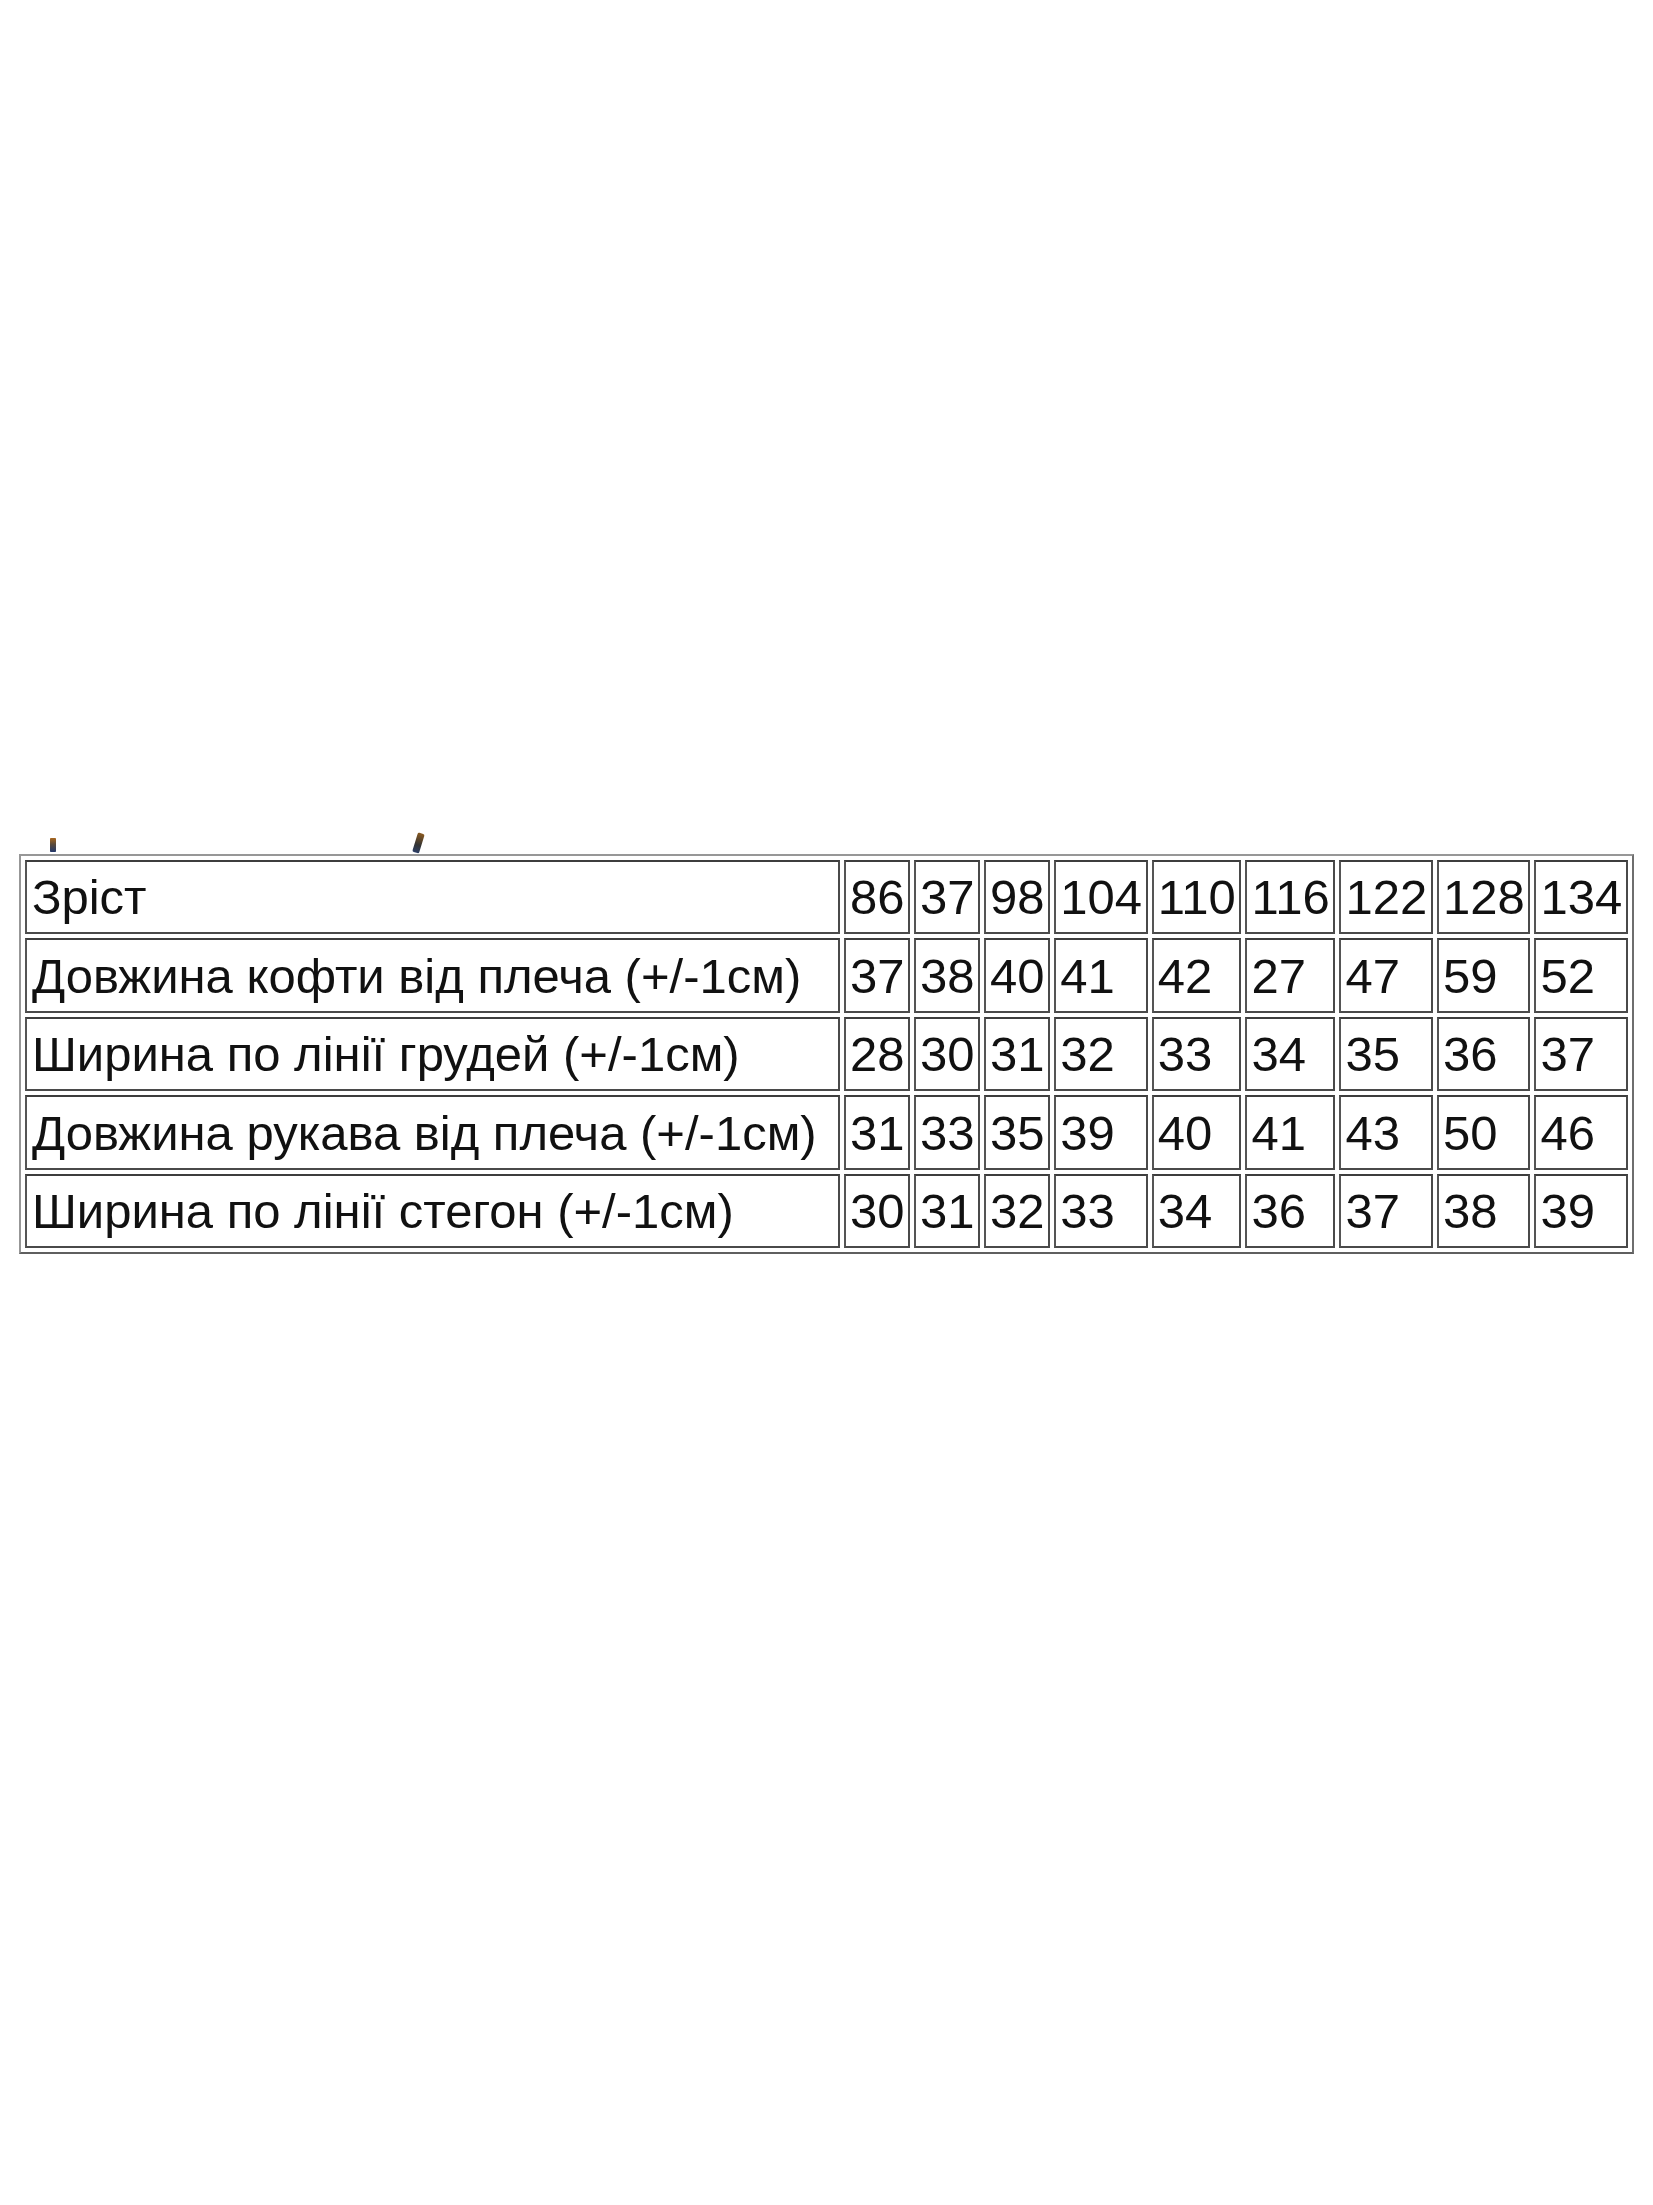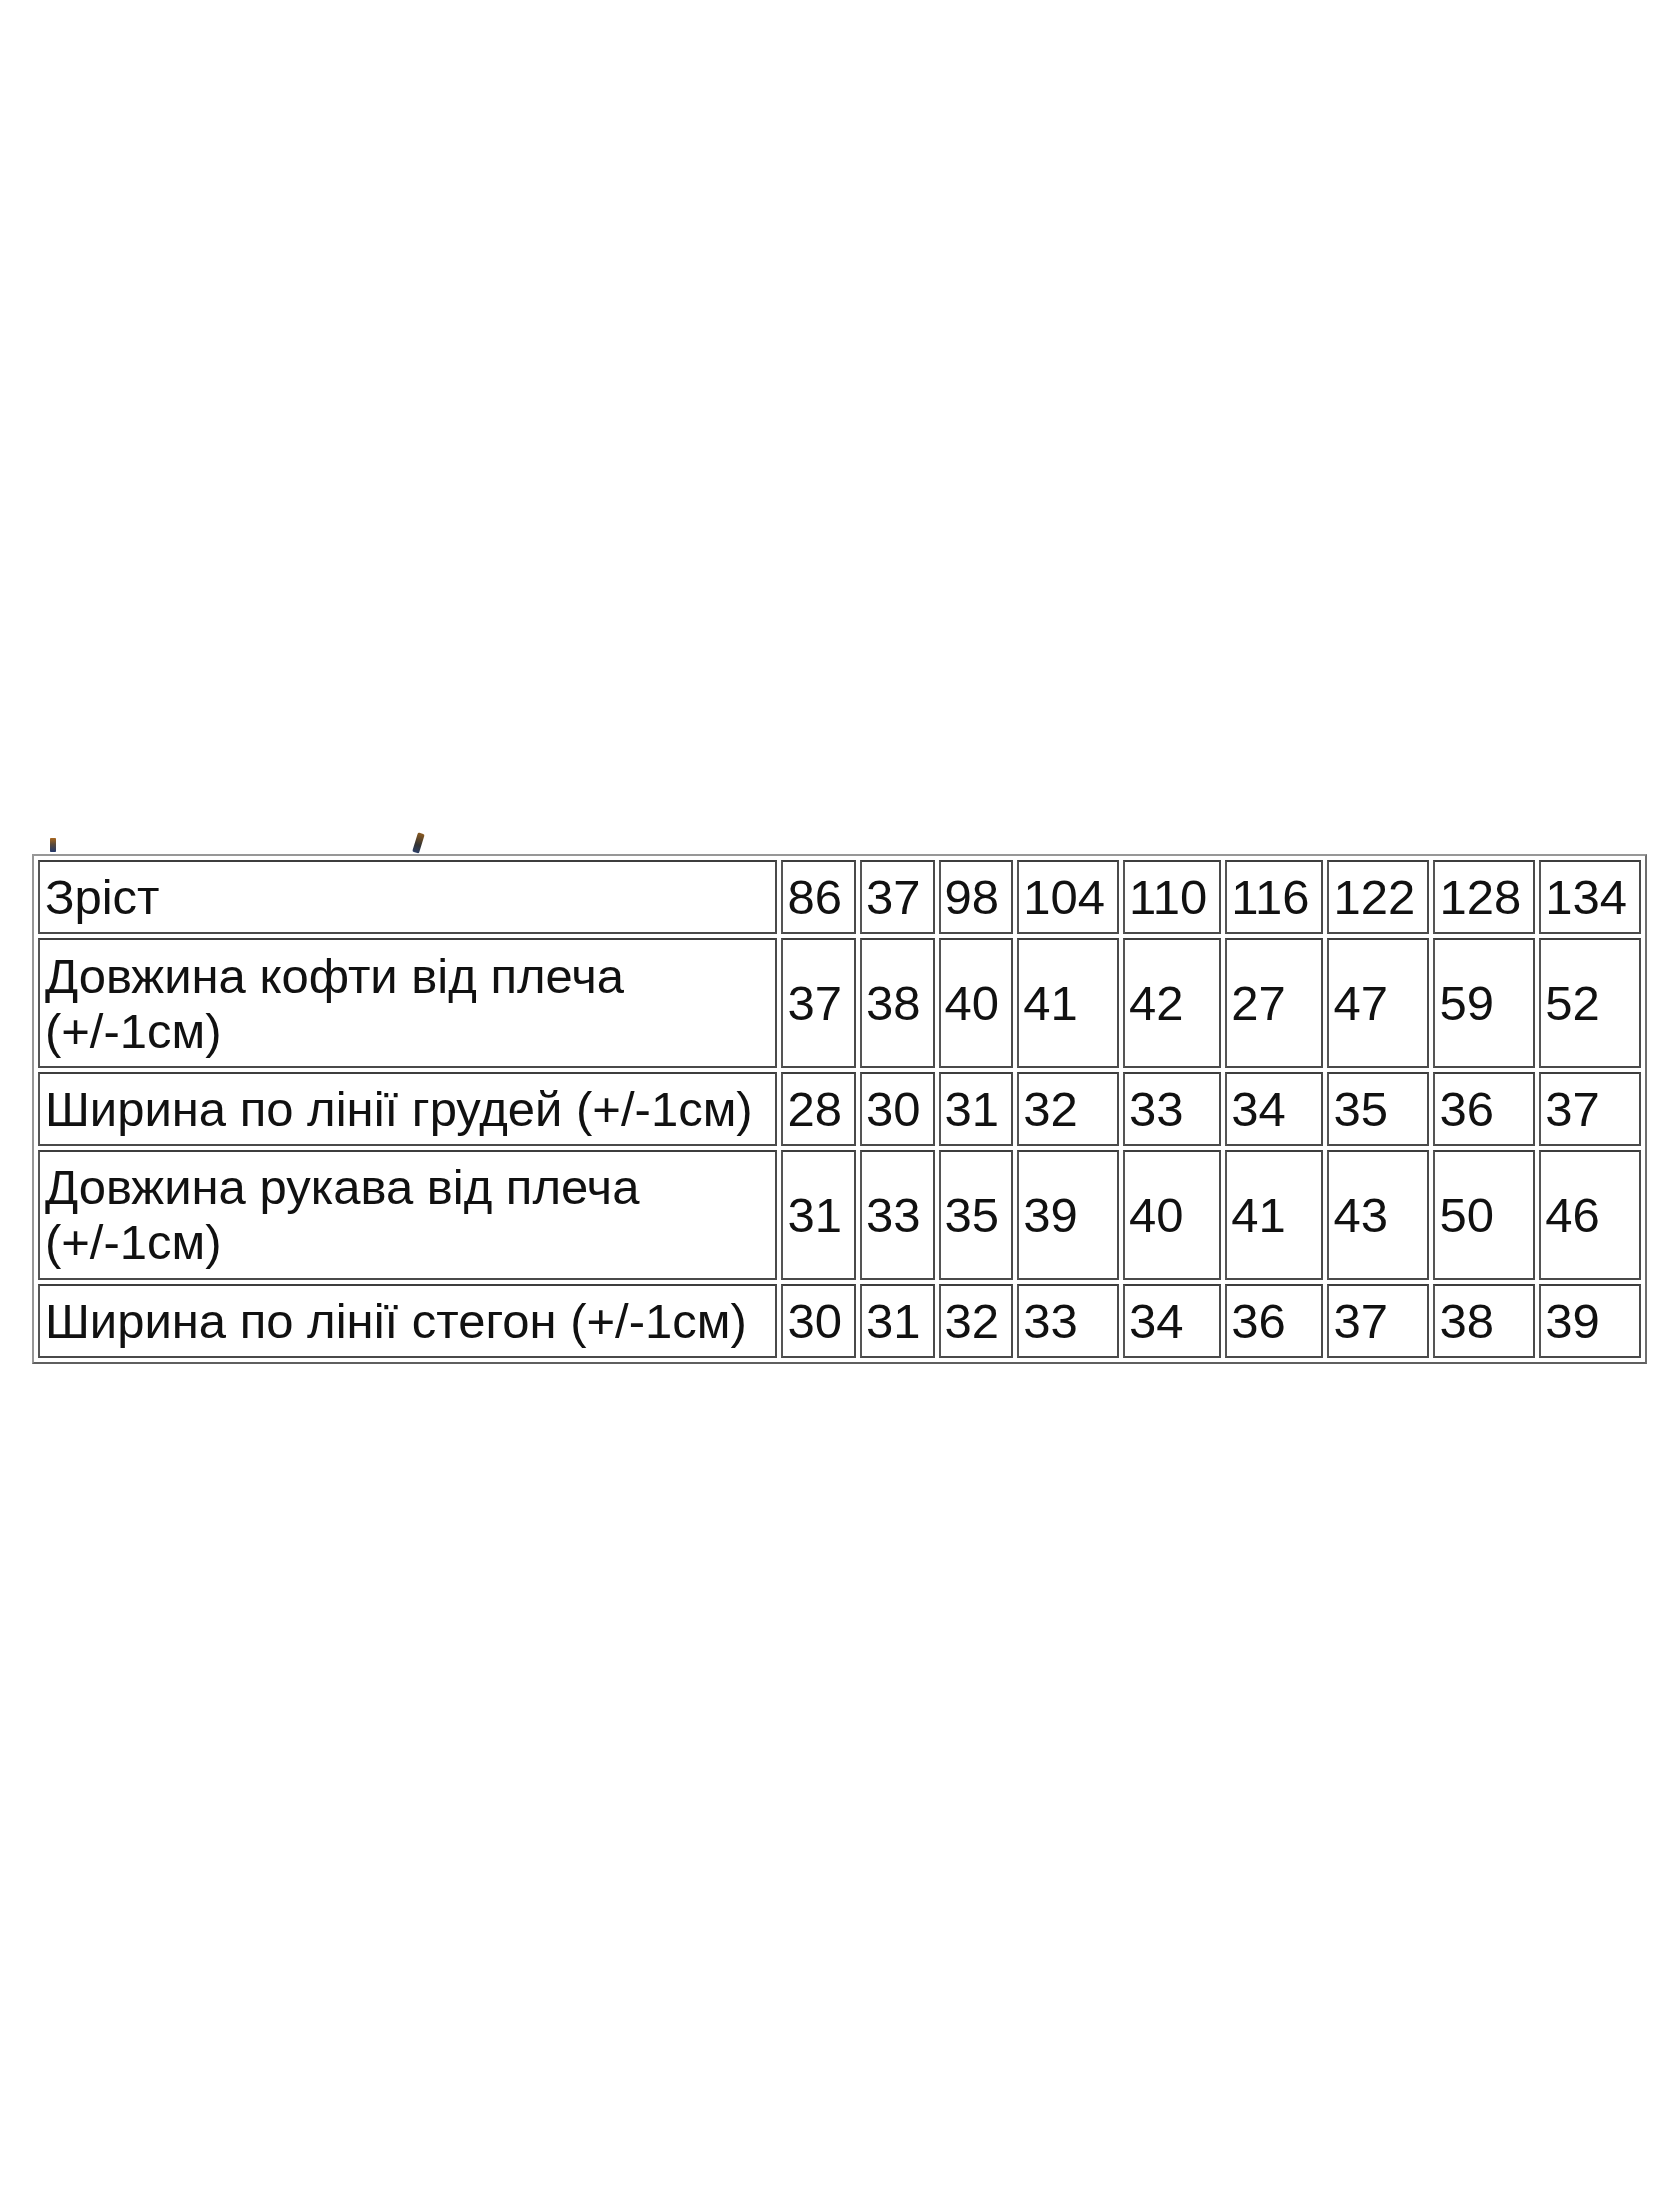--- a/index.html
+++ b/index.html
@@ -12,21 +12,21 @@
     width: 1654px;
     height: 2205px;
     font-family: "Liberation Sans", sans-serif;
     color: #111111;
     overflow: hidden;
   }
 
   
   .size-table {
     position: absolute;
-    left: 32px;
+    left: 19px;
     top: 854px;
     width: 1615px;
     border-collapse: separate;
     border-spacing: 4.1px;
     border: 2.5px solid #979797;
     border-right-color: #6e6e6e;
     border-bottom-color: #5f5f5f;
     background: #ffffff;
     font-size: 49px;
     line-height: 1.12;
@@ -42,21 +42,21 @@
   }
   .size-table td.label-cell {
     padding-left: 4.9px;
     text-align: left;
     width: 52%;
   }
   .size-table td.num-cell {
     text-align: left;
     white-space: nowrap;
     padding-left: 4.1px;
-    padding-right: 12px;
+    padding-right: 3px;
     margin-top: 36px;
   }
 
   
   .artifact {
     position: absolute;
     pointer-events: none;
   }
   .artifact-tick {
     left: 50px;

